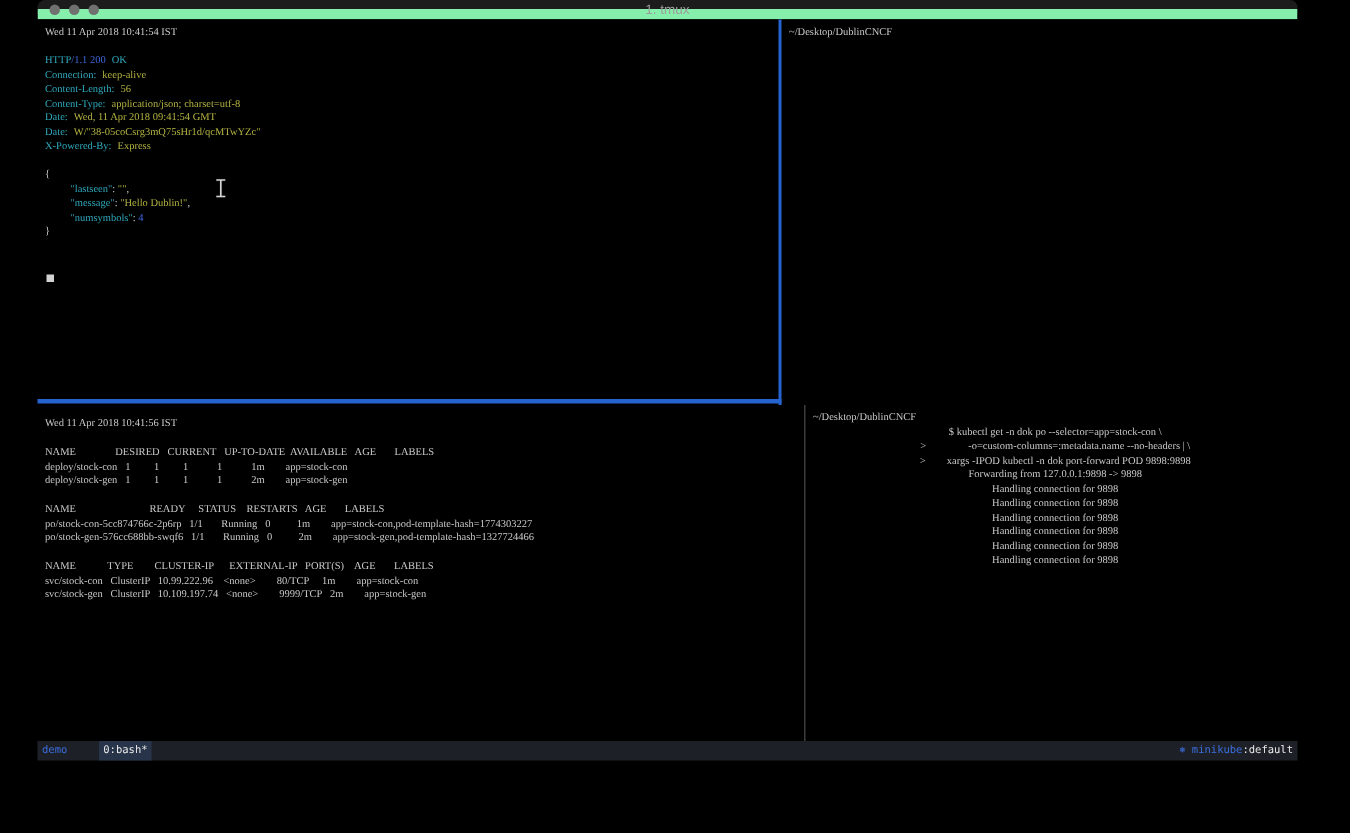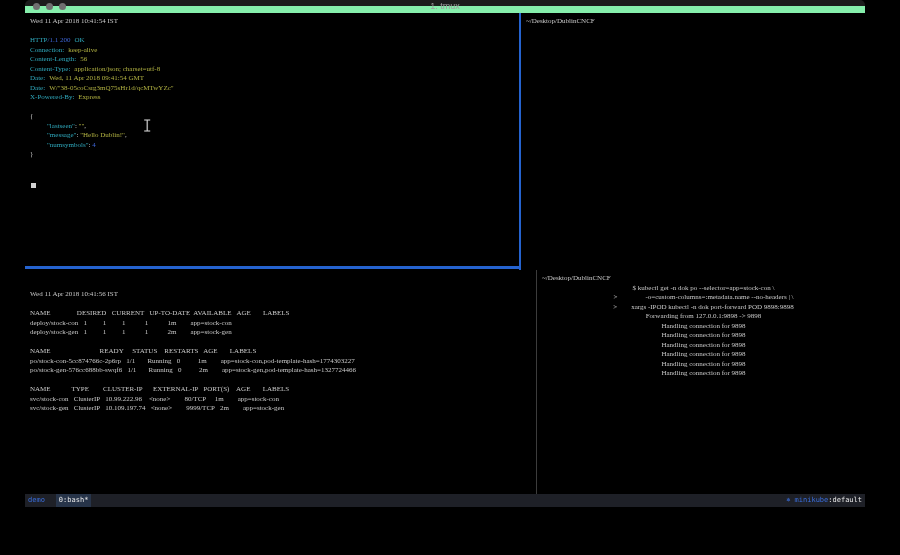--- a/index.html
+++ b/index.html
@@ -13,21 +13,21 @@
   .dots { position:absolute; left:8px; top:3px; display:flex; gap:6px; }
   .dot { width:7px; height:7px; border-radius:50%; background:#707070; }
   .title { width:100%; text-align:center; font-family:"Liberation Sans",sans-serif;
     font-size:9px; line-height:13px; color:#9d9d9d; }
 
   .term { position:absolute; left:0; top:13px; width:840px; height:481px; background:#000;
     font-size:7px; line-height:9.5px; color:#c9c9c9;font-family:Liberation Serif, serif; }
   .pane { position:absolute; overflow:hidden; }
   .pane-tl { left:0; top:0; width:494px; height:252px; padding:4px 0 0 5px; }
   .pane-tr { left:497px; top:0; width:343px; height:252px; padding:4px 0 0 4px; }
-  .pane-bl { left:0; top:257px; width:511px; height:224px; padding:20px 0 0 5px; }
+  .pane-bl { left:0; top:257px; width:511px; height:224px; padding:8px 0 0 5px; }
   .pane-br { left:513px; top:257px; width:327px; height:224px; padding:4px 0 0 4px; }
 
   .vdiv-top { position:absolute; left:494px; top:0; width:2px; height:257px; background:#2563cf; }
   .hdiv-left { position:absolute; left:0; top:253px; width:496px; height:3px; background:#2563cf; }
   .vdiv-bottom { position:absolute; left:511px; top:257px; width:1px; height:224px; background:#3c3c3c; }
 
   .line { white-space:pre; height:9.5px; }
   .tbl { font:inherit; white-space:pre; margin:9.5px 0 0 0; color:#c9c9c9; }
   .tbl.first { margin-top:0;text-align:center; }
 
@@ -38,21 +38,21 @@
   .jline { padding-left:17px; }
   .jy { color:#b3b342; }
   .reason { margin-left:4px; }
 
   .block-cursor { position:absolute; left:6px; top:170px; width:5px; height:4.5px; background:#d2d2d2; }
   .mouse-cursor { position:absolute; left:118px; top:106px; }
 
   .statusbar { position:absolute; left:0; top:494px; width:840px; height:13px;
     background:#1e2027; display:flex; align-items:center; font-size:7px; line-height:13px; }
   .sb-session { color:#3a6fe0; padding-left:3px; }
-  .sb-window { color:#e9e9e9; background:#273449; padding:0 3px; margin-left:11px; }
+  .sb-window { color:#e9e9e9; background:#273449; padding:0 3px; margin-left:21px; }
   .sb-spacer { flex:1; }
   .sb-right { padding-right:3px; white-space:pre; }
   .sb-kube { color:#3a6fe0; }
   .sb-ns { color:#e9e9e9; }
 </style>
 </head>
 <body>
 
 <div class="window">
 

